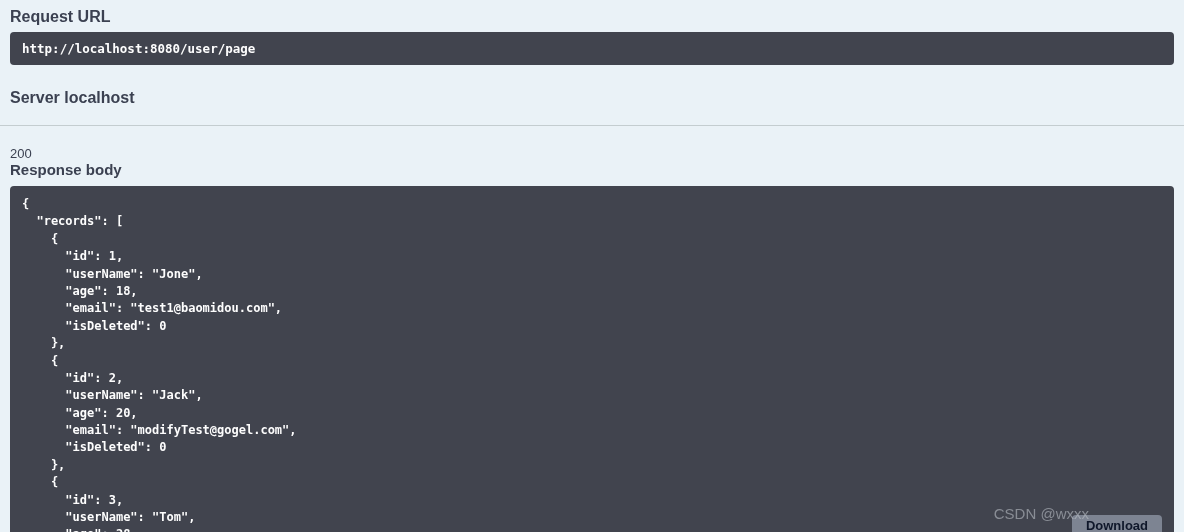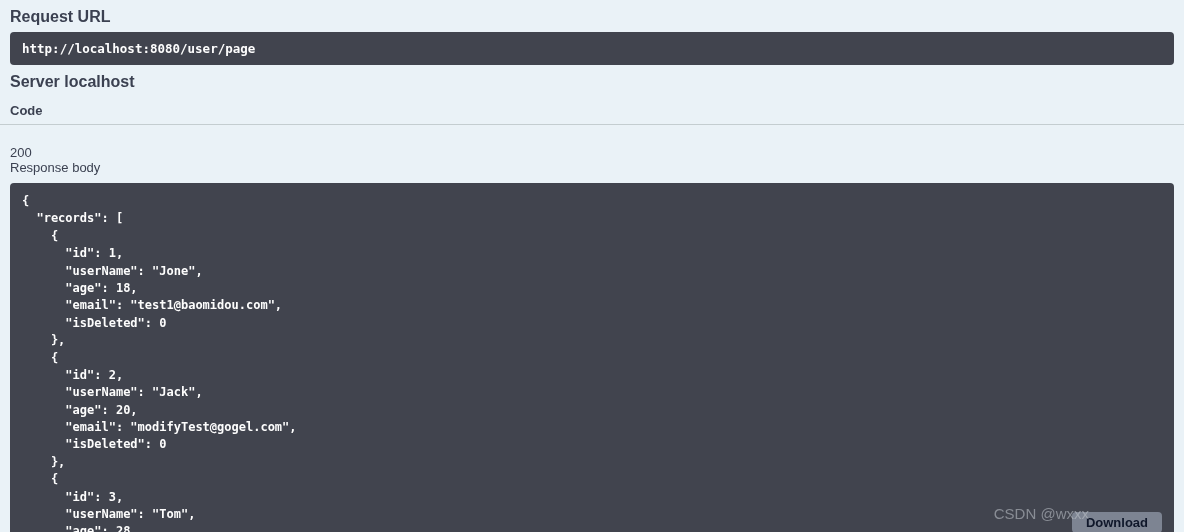--- a/index.html
+++ b/index.html
@@ -23,21 +23,21 @@
       color: #3b4151;
       padding: 8px 10px 6px 10px;
     }
     .url-box {
       background-color: #41444e;
       color: #fdfdfd;
       font-family: "Consolas", "Monaco", monospace;
       font-size: 12.5px;
       font-weight: 600;
       padding: 9px 12px;
-      margin: 0 10px 0 10px;
+      margin: 0 10px 16px 10px;
       border-radius: 4px;
     }
     .response-header {
       display: flex;
       border-bottom: 1px solid #c4cdd0;
       padding: 0 10px 6px 10px;
       margin-top: 6px;
     }
     .col-code {
       width: 250px;
@@ -59,22 +59,22 @@
     .code-value {
       width: 250px;
       font-size: 13px;
       color: #3b4151;
       padding-top: 2px;
     }
     .details-col {
       flex: 1;
     }
     .body-label {
-      font-size: 13px;
-      font-weight: 400;
+      font-size: 15px;
+      font-weight: 700;
       color: #3b4151;
       margin-bottom: 8px;
     }
     .code-wrapper {
       position: relative;
       background-color: #41444e;
       border-radius: 4px;
       height: 360px;
       overflow: hidden;
     }
@@ -126,21 +126,20 @@
 </head>
 <body>
 
 <div class="section-label">Request URL</div>
 
 <div class="url-box">http://localhost:8080/user/page</div>
 
 <div class="section-label">Server localhost</div>
 
 <div class="response-header">
-  <div class="col-code">Code</div>
 </div>
 
 <div class="response-row">
   <div class="code-value">200</div>
   <div class="details-col">
     <div class="body-label">Response body</div>
     <div class="code-wrapper">
       <pre class="code-block">{
   "records": [
     {

